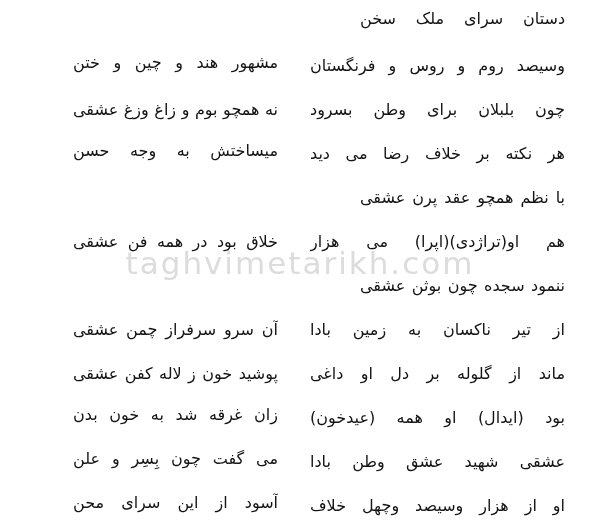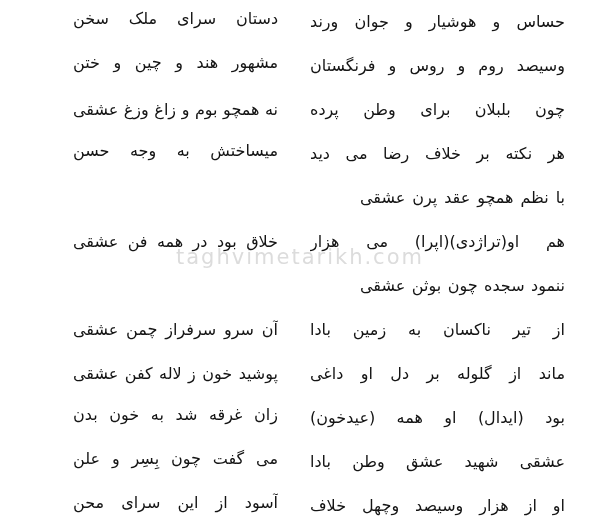--- a/index.html
+++ b/index.html
@@ -13,21 +13,21 @@
     position: relative;
     overflow: hidden;
     font-family: "DejaVu Sans", sans-serif;
   }
   .watermark {
     position: absolute;
     top: 245px;
     left: 0;
     width: 100%;
     text-align: center;
-    font-size: 21px;
+    font-size: 31px;
     font-weight: 400;
     color: #dcdcdc;
     letter-spacing: 2px;
     z-index: 0;
     user-select: none;
   }
   .poem {
     position: relative;
     z-index: 1;
     direction: rtl;
@@ -52,29 +52,28 @@
   .hemi-first  { width: 255px; }
   .hemi-second { width: 205px; }
 </style>
 </head>
 <body>
 
 <div class="watermark">taghvimetarikh.com</div>
 
 <div class="poem">
   <div class="row">
-    <div class="hemi hemi-first">حساس و هوشیار و جوان ورند</div>
     <div class="hemi hemi-second">دستان سرای ملک سخن عشقی</div>
   </div>
   <div class="row">
     <div class="hemi hemi-first">وسیصد روم و روس و فرنگستان</div>
     <div class="hemi hemi-second">مشهور هند و چین و ختن عشقی</div>
   </div>
   <div class="row">
-    <div class="hemi hemi-first">چون بلبلان برای وطن پرده</div>
+    <div class="hemi hemi-first">چون بلبلان برای وطن بسرود</div>
     <div class="hemi hemi-second">نه همچو بوم و زاغ وزغ عشقی</div>
   </div>
   <div class="row">
     <div class="hemi hemi-first">هر نکته بر خلاف رضا می دید</div>
     <div class="hemi hemi-second">میساختش به وجه حسن عشقی</div>
   </div>
   <div class="row">
     <div class="hemi hemi-second">با نظم همچو عقد پرن عشقی</div>
   </div>
   <div class="row">

